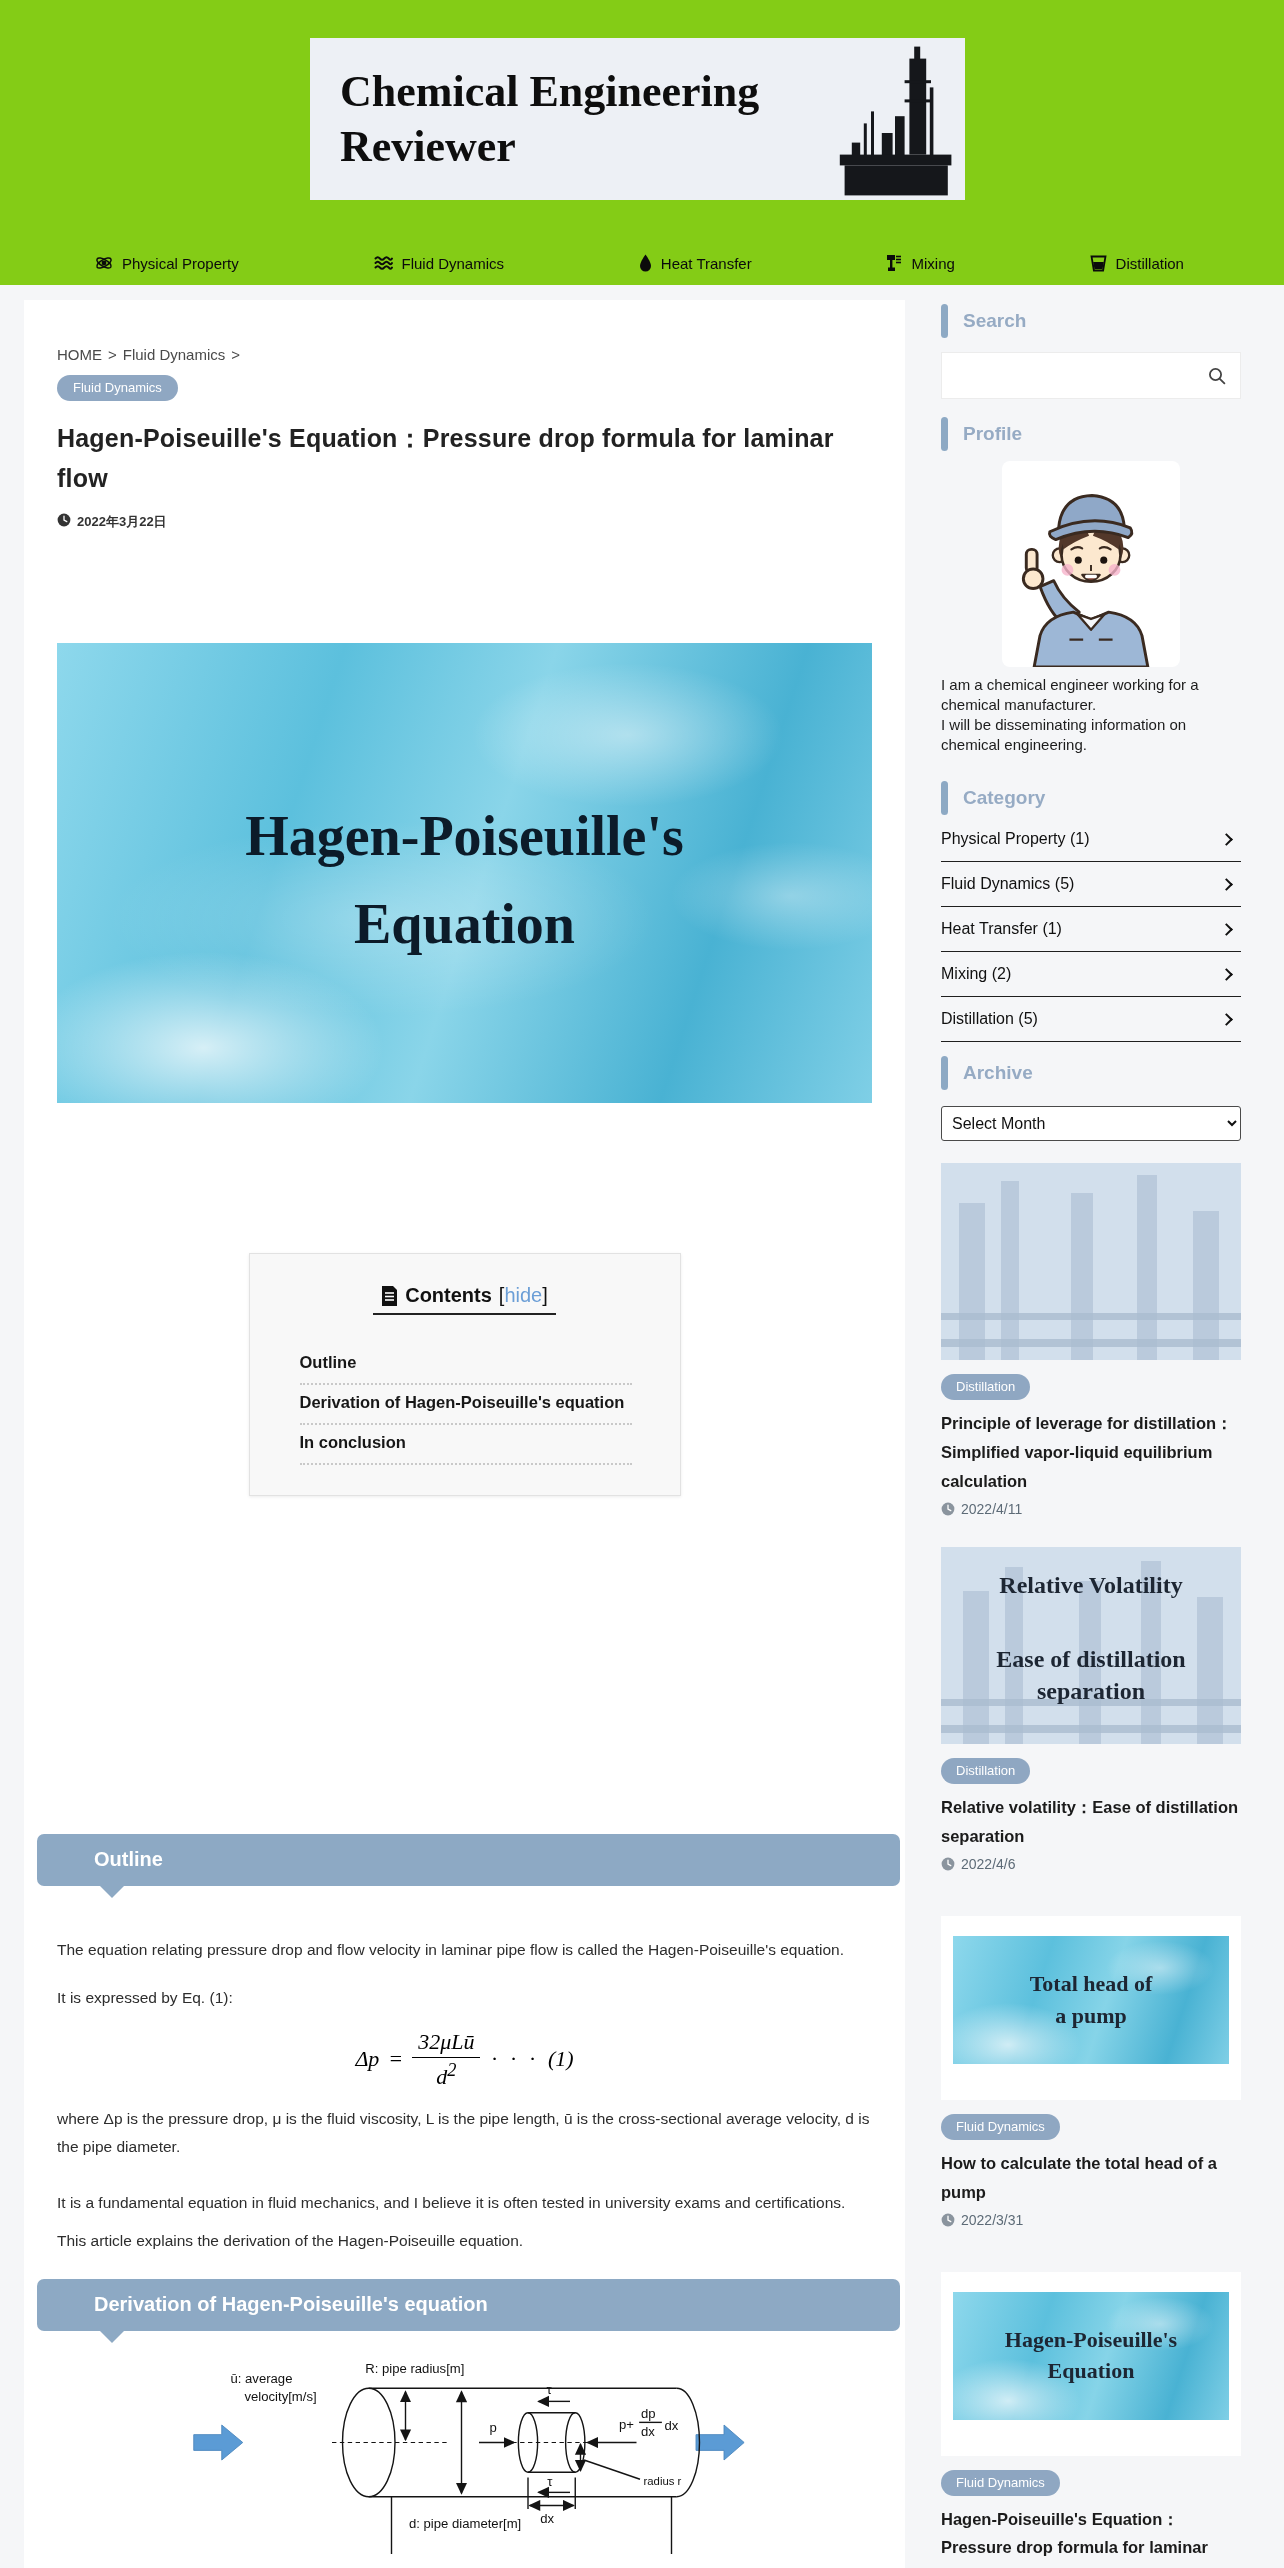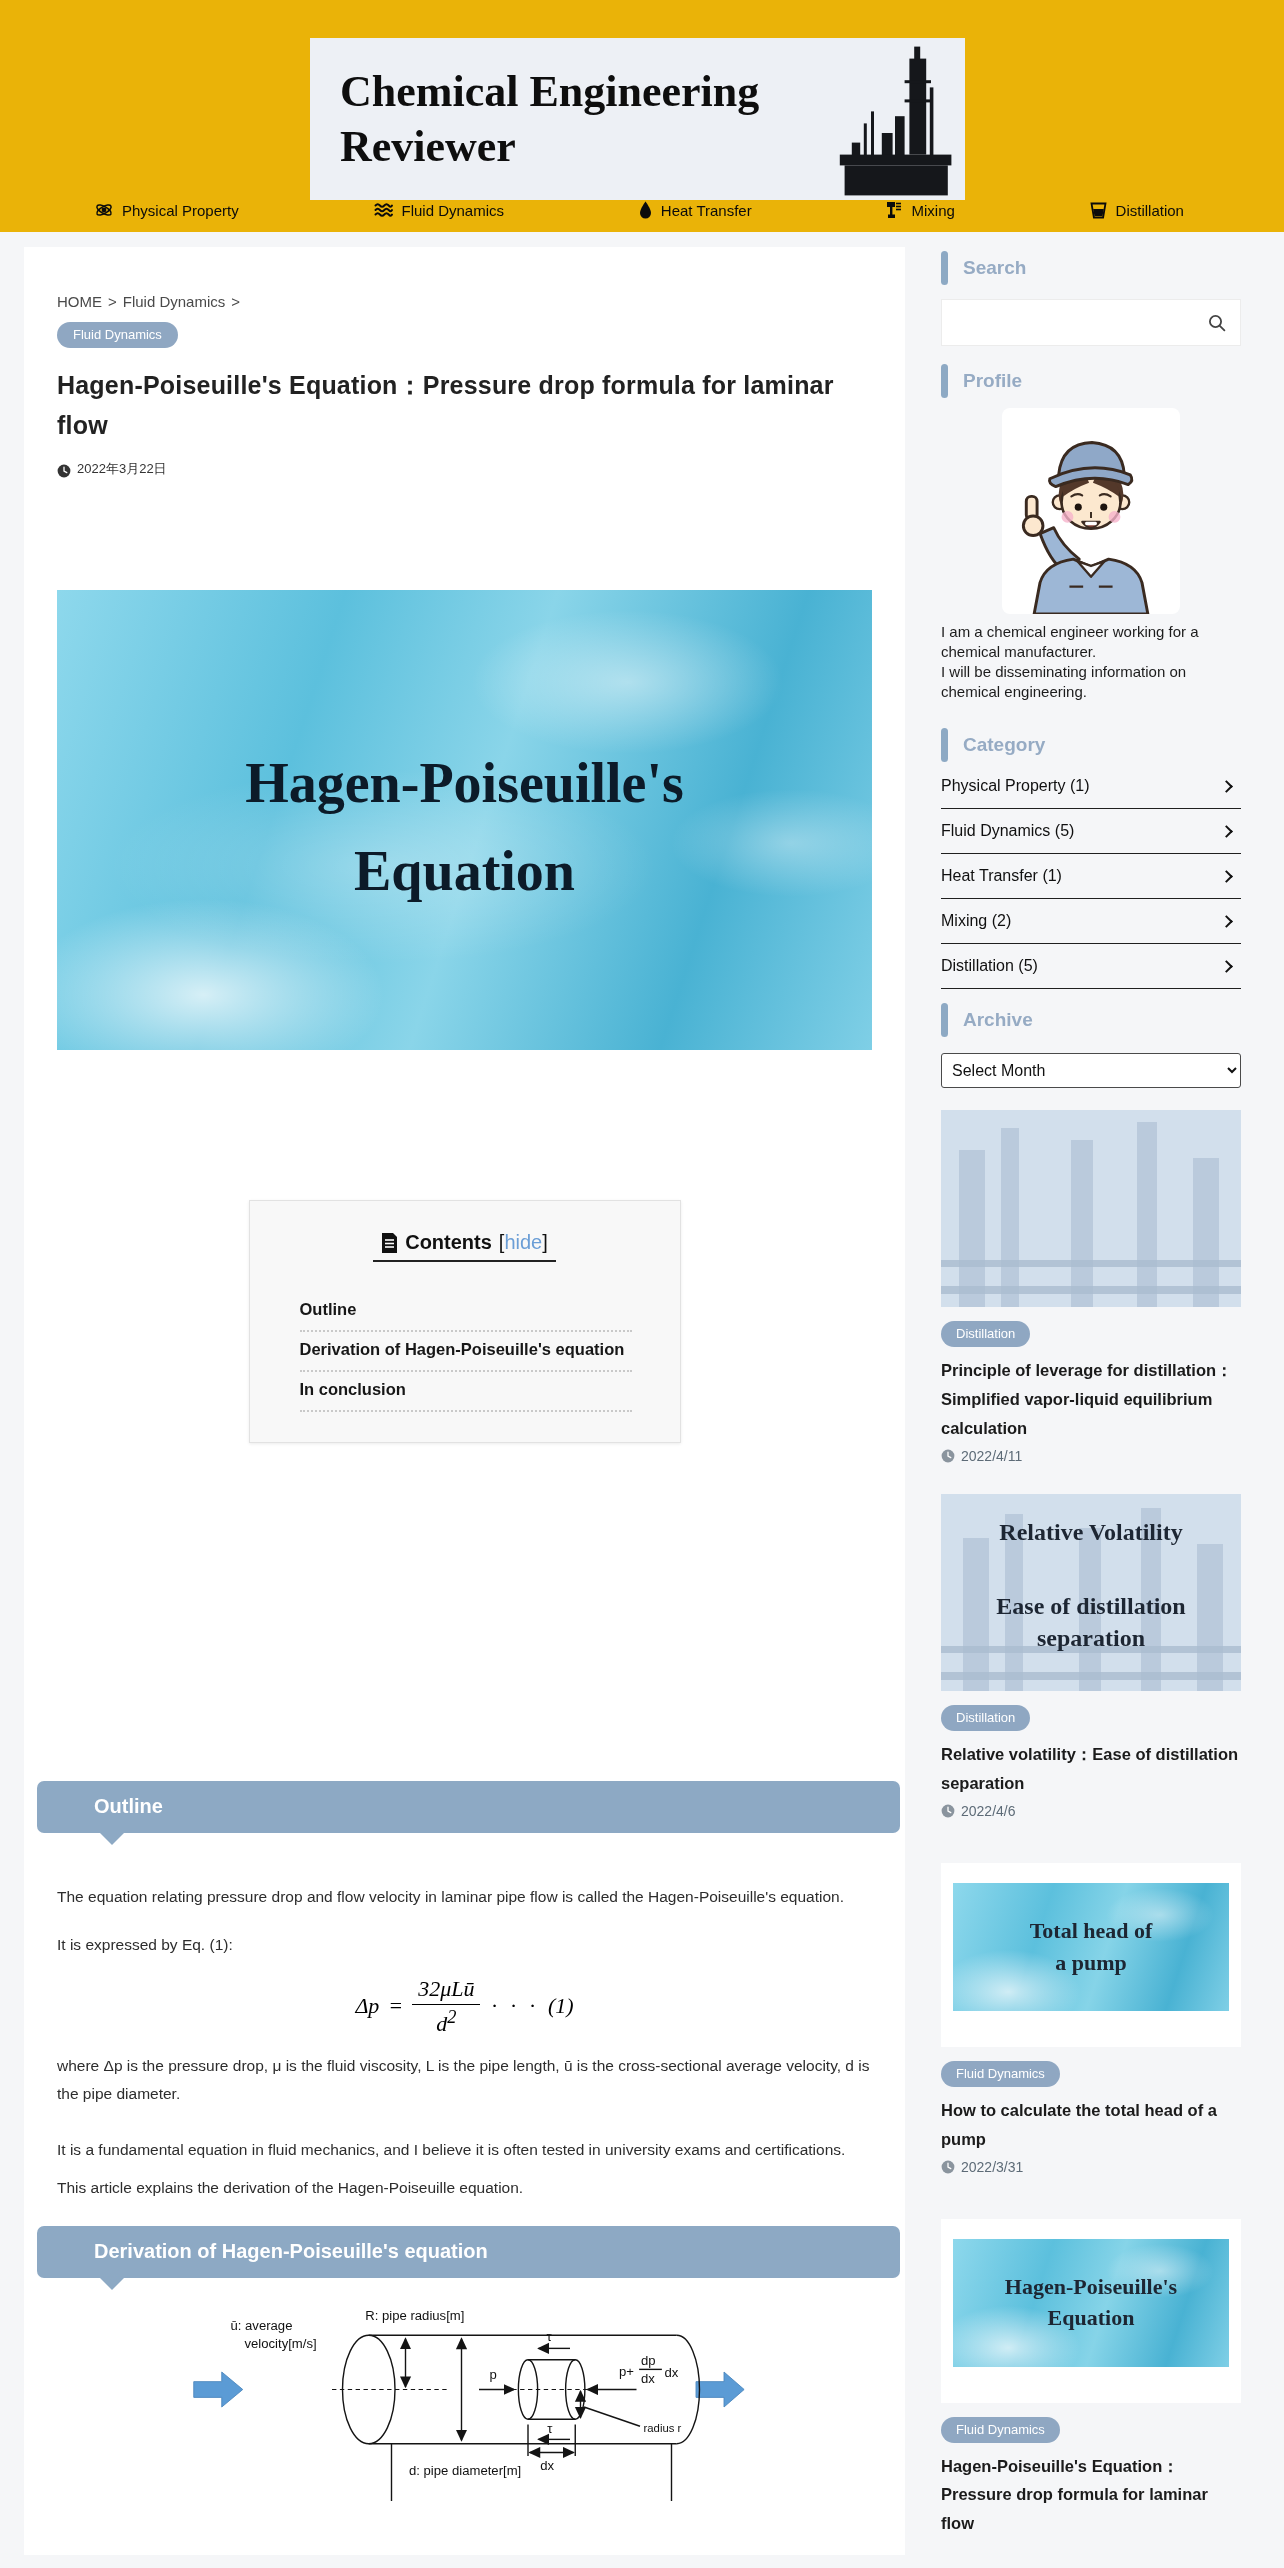--- a/index.html
+++ b/index.html
@@ -4,42 +4,42 @@
 <style>
   * { margin:0; padding:0; box-sizing:border-box; }
   html,body { width:1284px; }
   body {
     height:2568px; overflow:hidden;
     background:#f5f6f8;
     font-family:"Liberation Sans", sans-serif;
     color:#2e2e2e;
   }
   
-  .header { position:relative; height:232px; background:#eab308; }
+  .header { position:relative; height:285px; background:#84cc16; }
   .logo-box { position:absolute; left:310px; top:38px; width:655px; height:162px;
     background:#edf0f5; display:flex; align-items:center; }
   .logo-text { font-family:"Liberation Serif", serif; font-weight:bold; font-size:44px;
     line-height:1.25; color:#0e0e0e; padding-left:30px; flex:1; }
   .plant-silhouette { position:absolute; right:10px; bottom:4px; width:120px; height:150px; }
   .nav { position:absolute; left:0; right:0; bottom:13px; display:flex;
     justify-content:space-between; padding:0 100px 0 95px; }
   .nav-item { display:flex; align-items:center; gap:9px; font-size:15px; color:#0b0b0b; cursor:pointer; }
   .nav-item svg { display:block; }
   
   .page { display:flex; align-items:flex-start; padding:15px 24px 0; }
   .main-card { width:881px; background:#ffffff; padding:0 33px 30px; min-height:2308px; }
   .sidebar { width:300px; margin-left:36px; padding-top:4px; }
   
   .breadcrumb { padding-top:46px; font-size:15px; color:#4a4a4a; display:flex; gap:6px; }
   .crumb { cursor:pointer; }
   .tag-pill { display:inline-block; margin-top:12px; background:#8fa7c2; color:#fff;
     font-size:13px; padding:5px 16px 6px; border-radius:15px; cursor:pointer; }
   .article-title { margin-top:18px; font-size:25px; font-weight:bold; color:#222;
     line-height:1.58; letter-spacing:.2px; }
-  .meta { margin-top:15px; display:flex; align-items:flex-end; gap:6px; font-size:13px; color:#333; }
+  .meta { margin-top:15px; display:flex; align-items:flex-start; gap:6px; font-size:13px; color:#333;font-weight:bold; }
   
   .hero { margin-top:112px; height:460px; position:relative; overflow:hidden;
     background:
       radial-gradient(ellipse 300px 160px at 18% 88%, rgba(255,255,255,.75), rgba(255,255,255,0) 60%),
       radial-gradient(ellipse 260px 120px at 70% 20%, rgba(255,255,255,.45), rgba(255,255,255,0) 60%),
       radial-gradient(ellipse 200px 90px at 90% 55%, rgba(255,255,255,.35), rgba(255,255,255,0) 60%),
       radial-gradient(ellipse 420px 150px at 40% 60%, rgba(255,255,255,.28), rgba(255,255,255,0) 65%),
       linear-gradient(108deg, #8ed8ec 0%, #5cc0dd 30%, #8ad5e9 52%, #49b2d3 78%, #7fcfe6 100%); }
   .hero-text { position:absolute; left:0; right:0; top:150px; text-align:center;
     font-family:"Liberation Serif", serif; font-weight:bold; color:#0c1b29;

